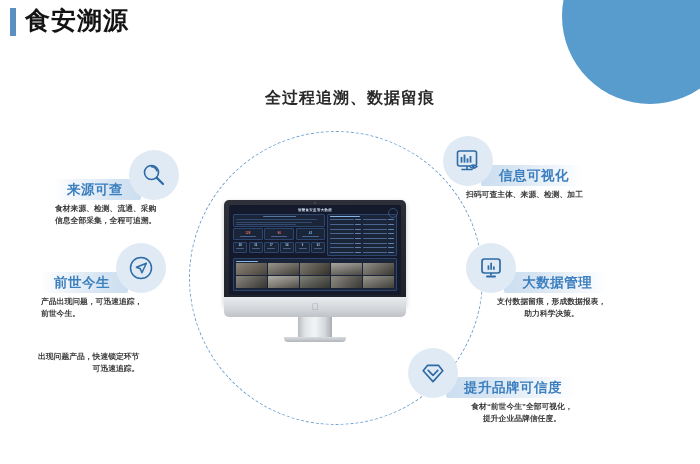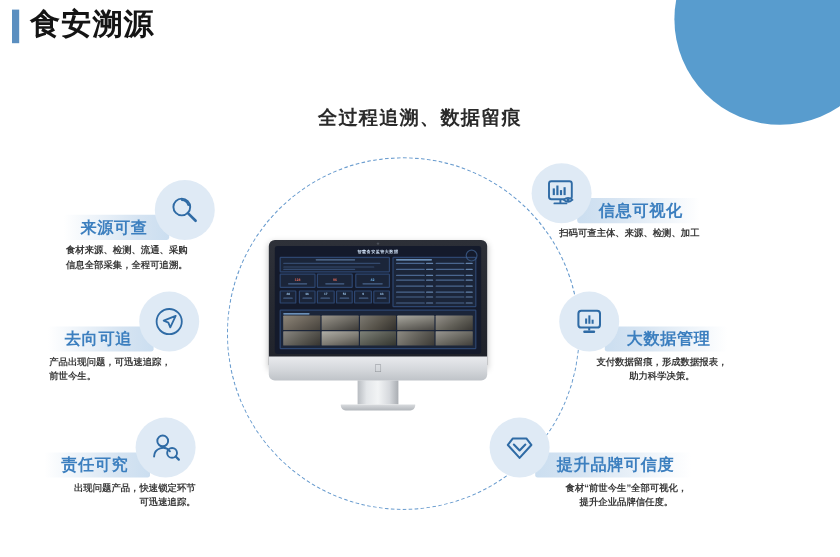--- a/index.html
+++ b/index.html
@@ -580,49 +580,36 @@
   </div>
   <div class="feat-desc">
     <div>食材来源、检测、流通、采购</div>
     <div>信息全部采集，全程可追溯。</div>
   </div>
 </div>
 
 <div class="feature" id="feature-trace">
   <div class="feat-head">
     <div class="pill">
-      <span class="feat-title">去向可追</span>
+      <span class="feat-title">前世今生</span>
     </div>
     <div class="bubble">
       <svg width="28" height="28" viewBox="0 0 28 28">
         <circle cx="14" cy="14" r="10.5" fill="none" stroke="#2f6ba5" stroke-width="1.5"></circle>
         <path d="M19.4 9.2 L9.4 13.2 L13.3 14.8 L14.9 18.8 Z" fill="none" stroke="#2f6ba5" stroke-width="1.5" stroke-linejoin="round"></path>
       </svg>
     </div>
   </div>
   <div class="feat-desc">
     <div>产品出现问题，可迅速追踪，</div>
     <div>前世今生。</div>
   </div>
 </div>
 
 <div class="feature" id="feature-liability">
-  <div class="feat-head">
-    <div class="pill">
-      <span class="feat-title">责任可究</span>
-    </div>
-    <div class="bubble">
-      <svg width="28" height="28" viewBox="0 0 28 28">
-        <circle cx="11.6" cy="8.4" r="4.5" fill="none" stroke="#2f6ba5" stroke-width="1.6"></circle>
-        <path d="M4.4 21.5 a7.4 7.4 0 0 1 13.2 -4.4" fill="none" stroke="#2f6ba5" stroke-width="1.6" stroke-linecap="round"></path>
-        <circle cx="19.4" cy="18.4" r="4.1" fill="none" stroke="#2f6ba5" stroke-width="1.6"></circle>
-        <line x1="22.4" y1="21.4" x2="25" y2="24" stroke="#2f6ba5" stroke-width="1.9" stroke-linecap="round"></line>
-      </svg>
-    </div>
-  </div>
   <div class="feat-desc">
     <div>出现问题产品，快速锁定环节</div>
     <div>可迅速追踪。</div>
   </div>
 </div>
 
 <div class="feature rightcol" id="feature-visual">
   <div class="feat-head right">
     <div class="pill">
       <span class="feat-title">信息可视化</span>

